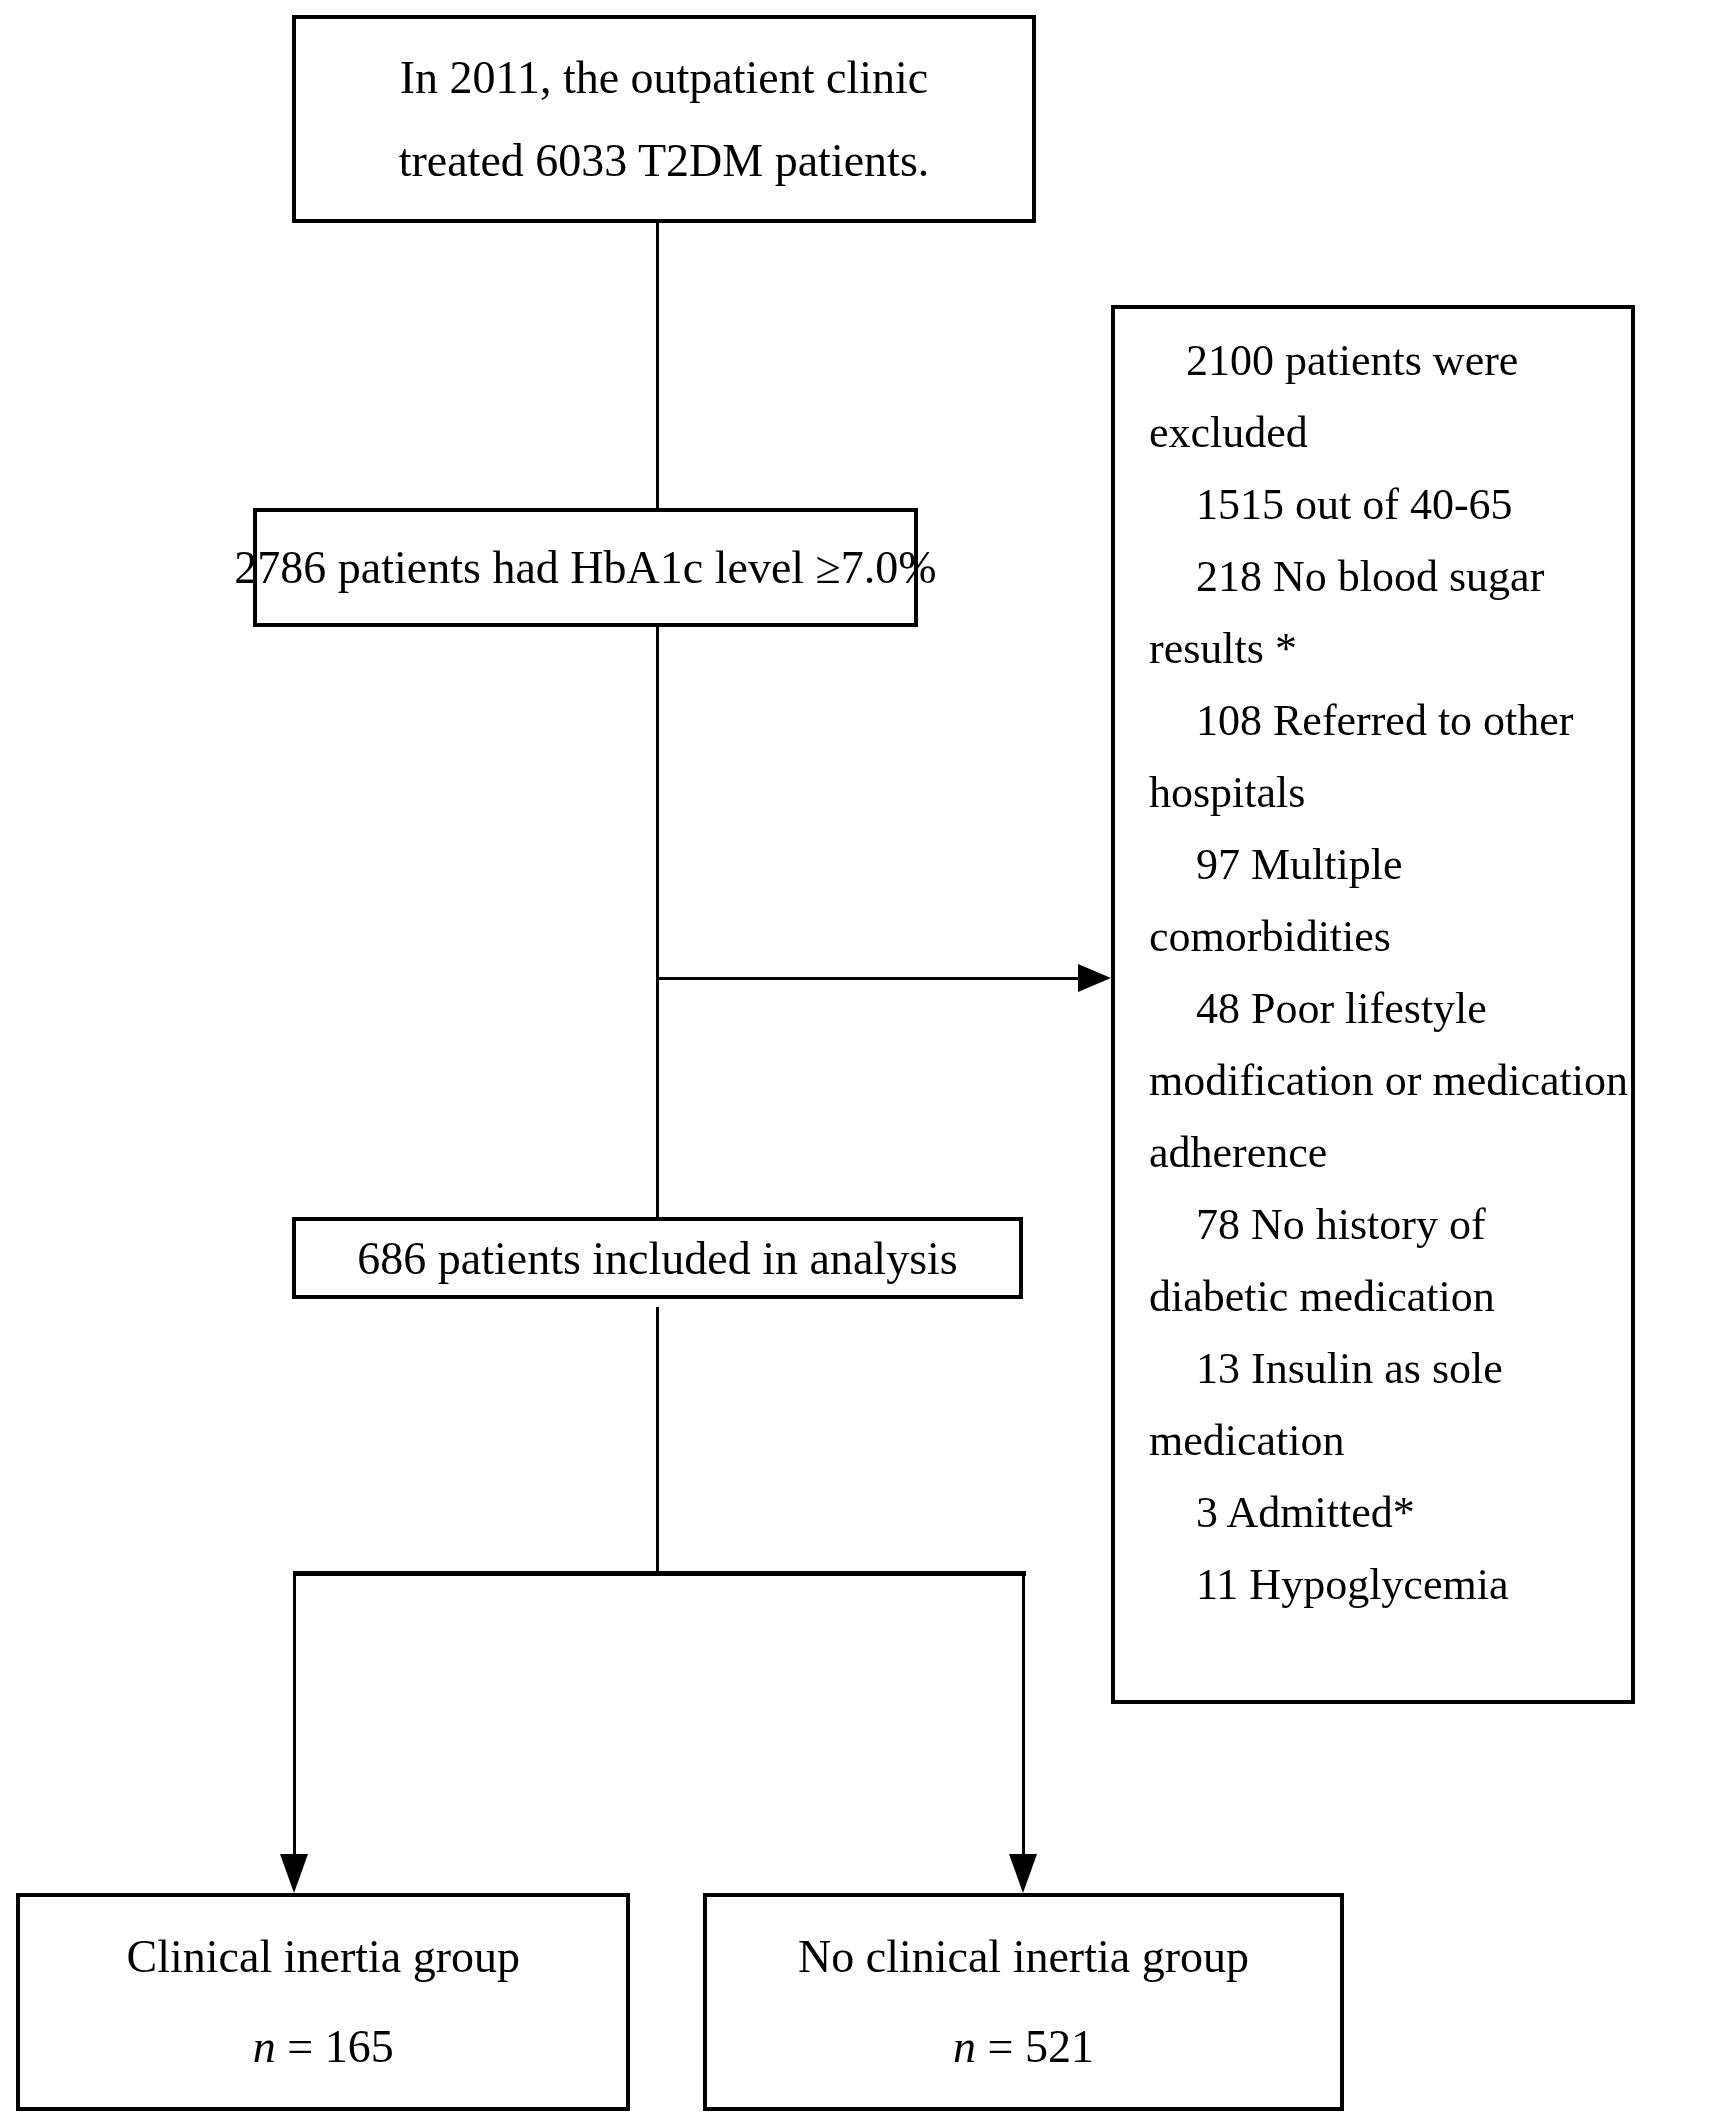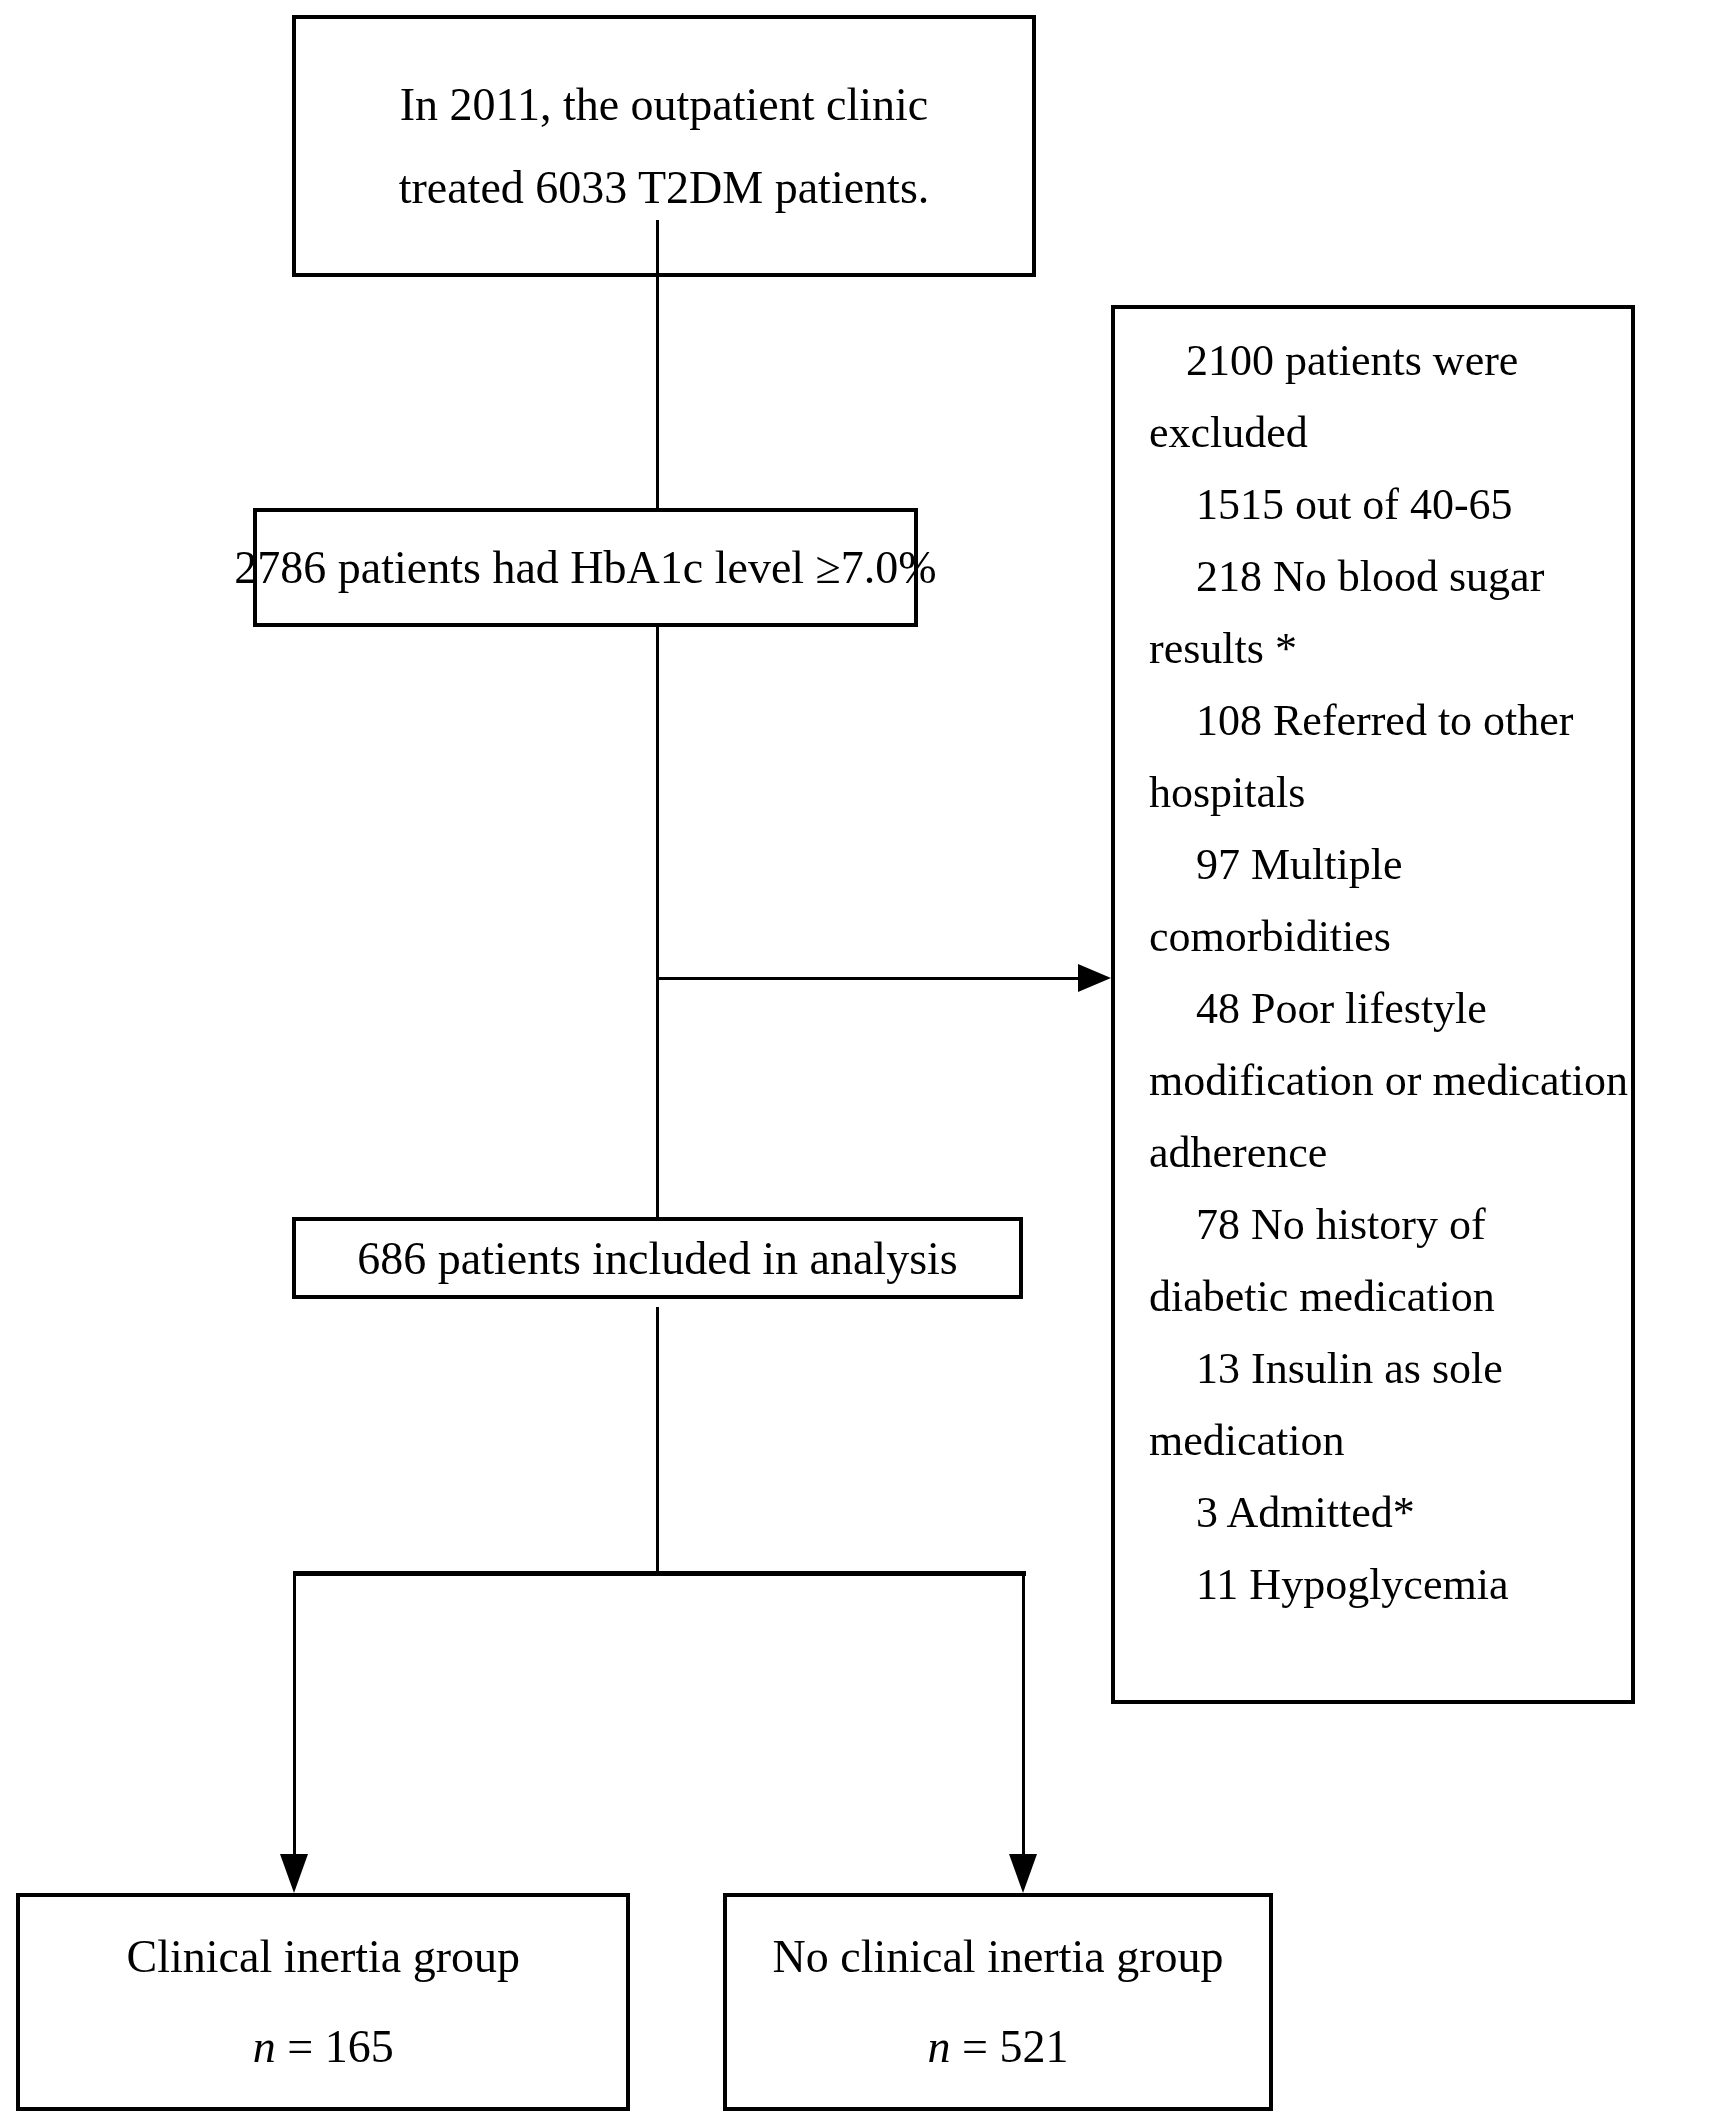--- a/index.html
+++ b/index.html
@@ -49,26 +49,26 @@
   }
   .arrow-right{
     position:absolute;width:0;height:0;
     border-top:14.2px solid transparent;
     border-bottom:14.2px solid transparent;
     border-left:33px solid #000000;
   }
   i{font-style:italic;}
 
   
-  #box-top      {left:292px;  top:14.8px;   width:744px; height:262px;}
+  #box-top      {left:292px;  top:14.8px;   width:744px; height:208px;}
   #box-hba1c    {left:253px;  top:508px;  width:665px; height:119px;}
   #box-excl     {left:1111px; top:305px;  width:524px; height:1399px;}
   #box-analysis {left:292px;  top:1217px; width:731px; height:82px;}
   #box-ci       {left:16.3px;   top:1893px; width:614px; height:218px;}
-  #box-nci      {left:703px; top:1893px; width:550px; height:218px;margin-left:20px;}
+  #box-nci      {left:703px; top:1893px; width:641px; height:218px;}
 
   
   #v-top-hba1c   {left:656px; top:220px;  height:291px;}
   #v-hba1c-ana   {left:656px; top:624px; height:595px;}
   #v-ana-branch  {left:656px; top:1307px; height:268px;}
   #h-branch      {left:293px;  top:1571px; width:733px; height:4.7px;}
   #v-branch-left {left:293px;  top:1574px; height:281px;}
   #v-branch-right{left:1022px; top:1574px; height:281px;}
   #ah-left       {left:280px;  top:1854px;}
   #ah-right      {left:1009px; top:1854px;}

